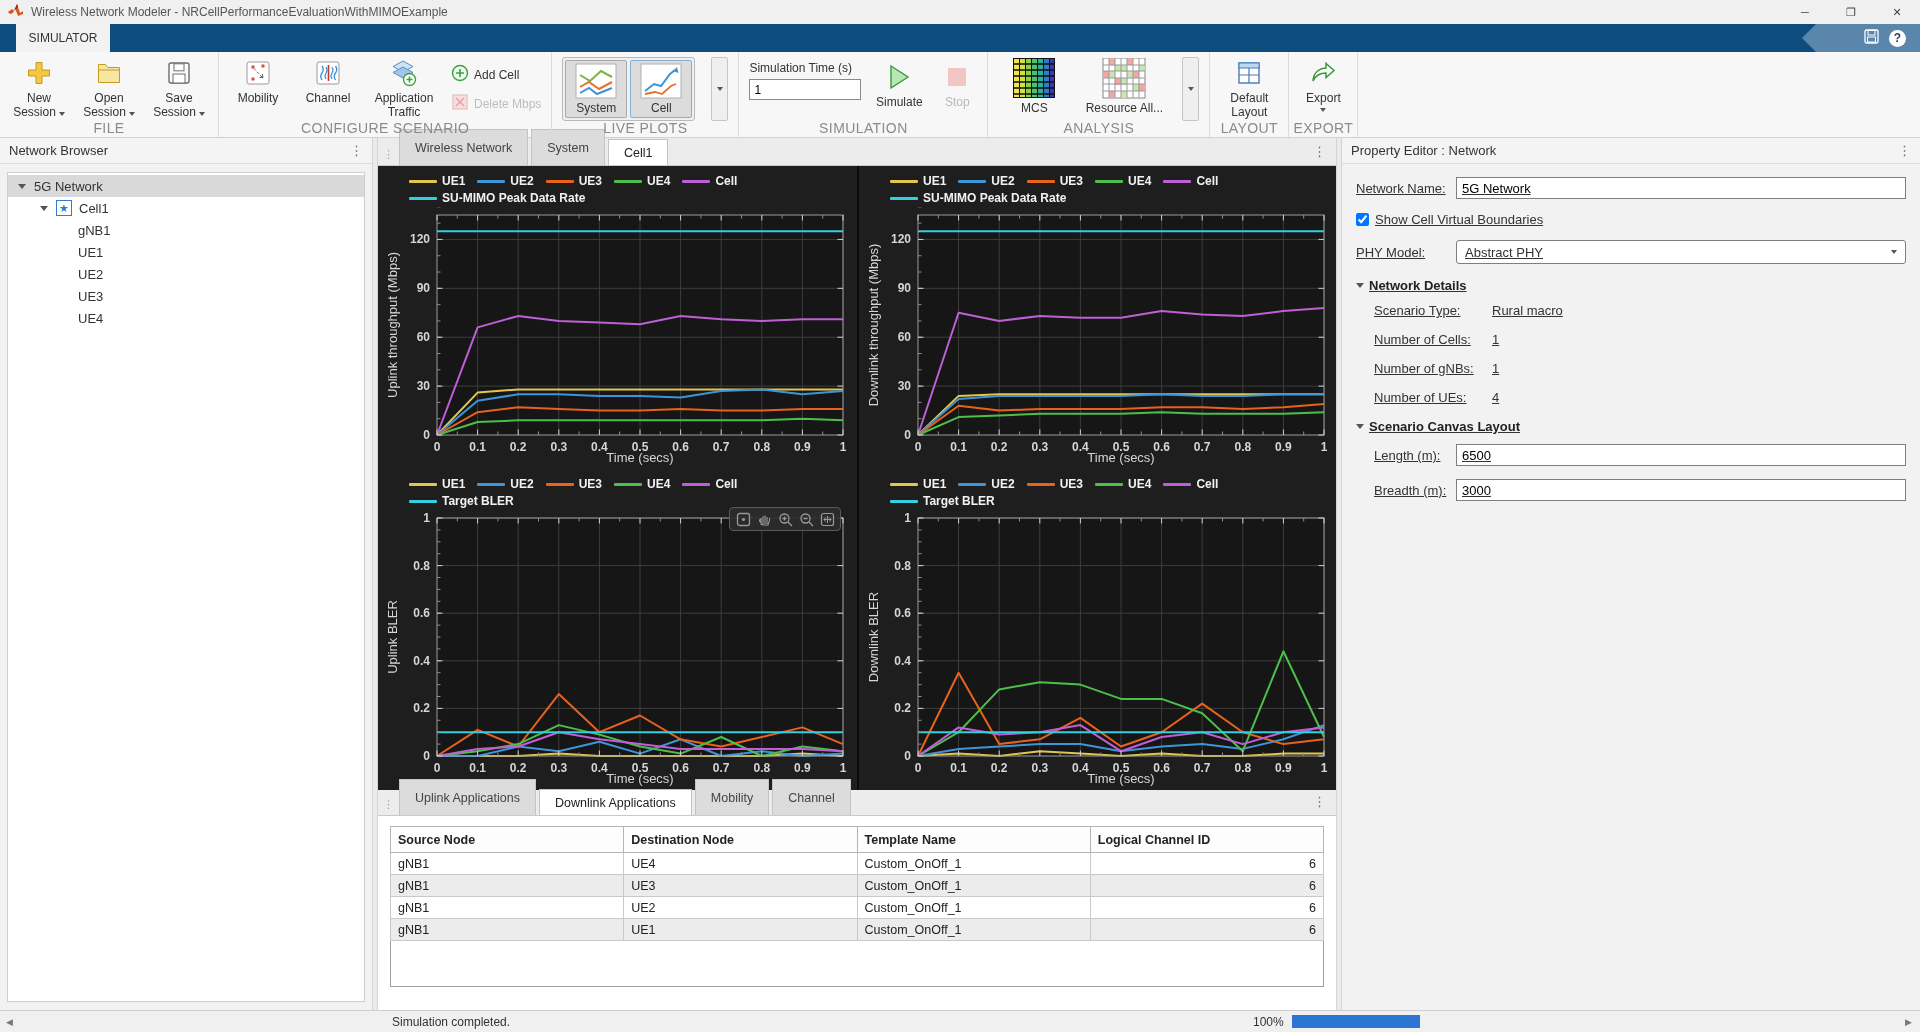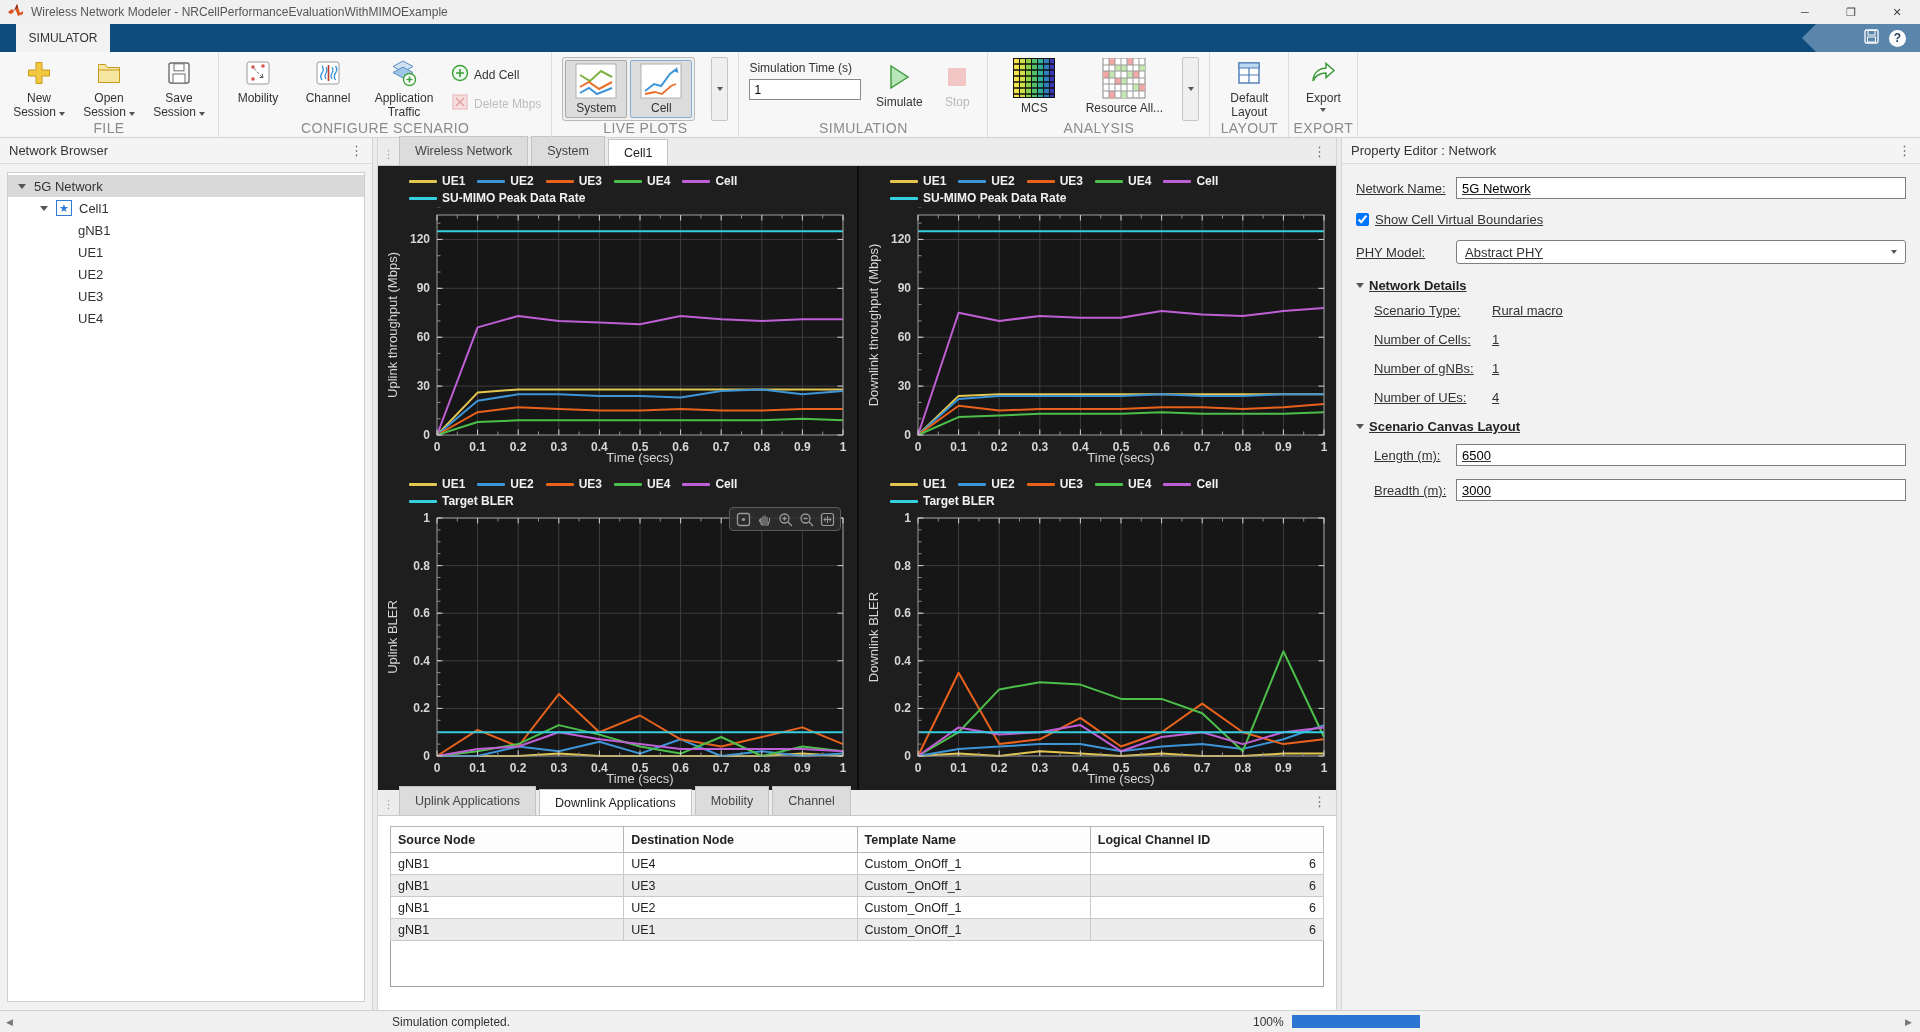--- a/index.html
+++ b/index.html
@@ -70,21 +70,21 @@
   .caret-down { width:0; height:0; border-left:4px solid transparent; border-right:4px solid transparent;
                 border-top:5px solid #555; display:inline-block; }
   .star-box { width:16px; height:16px; border:1px solid #2f7bd6; background:#fff; color:#2f7bd6;
               font-size:11px; line-height:14px; text-align:center; display:inline-block; }
 
   
   .center { width:958px; display:flex; flex-direction:column; background:#f0f0f0; }
   .doc-tabs { height:28px; background:#ececec; border-bottom:1px solid #c9c9c9;
               display:flex; align-items:flex-end; padding-left:2px; }
   .tab-handle { color:#9a9a9a; font-size:11px; padding:0 5px 4px 3px; }
-  .tab { height:29px; padding:0 15px; display:flex; align-items:center; font-size:12.5px; color:#444;
+  .tab { height:36px; padding:0 15px; display:flex; align-items:center; font-size:12.5px; color:#444;
          background:#dcdcdc; border:1px solid #c3c3c3; border-bottom:none; margin-right:3px; }
   .tab.active { background:#fff; color:#222; height:26px; }
   .tabs-menu { margin-left:auto; color:#666; padding:0 10px 6px; font-size:13px; }
 
   .plots { height:624px; background:#1e1e1e; display:flex; }
   .plot-col { width:479px; display:flex; flex-direction:column; padding:2px 0; }
   .plot-col.right { border-left:2px solid #0b0b0b; }
   .chart-block { position:relative; padding:2px 5px 0 5px; }
   .legend { display:flex; flex-wrap:wrap; column-gap:12px; row-gap:3px; padding:4px 0 2px 26px; }
   .legend-item { display:inline-flex; align-items:center; }

